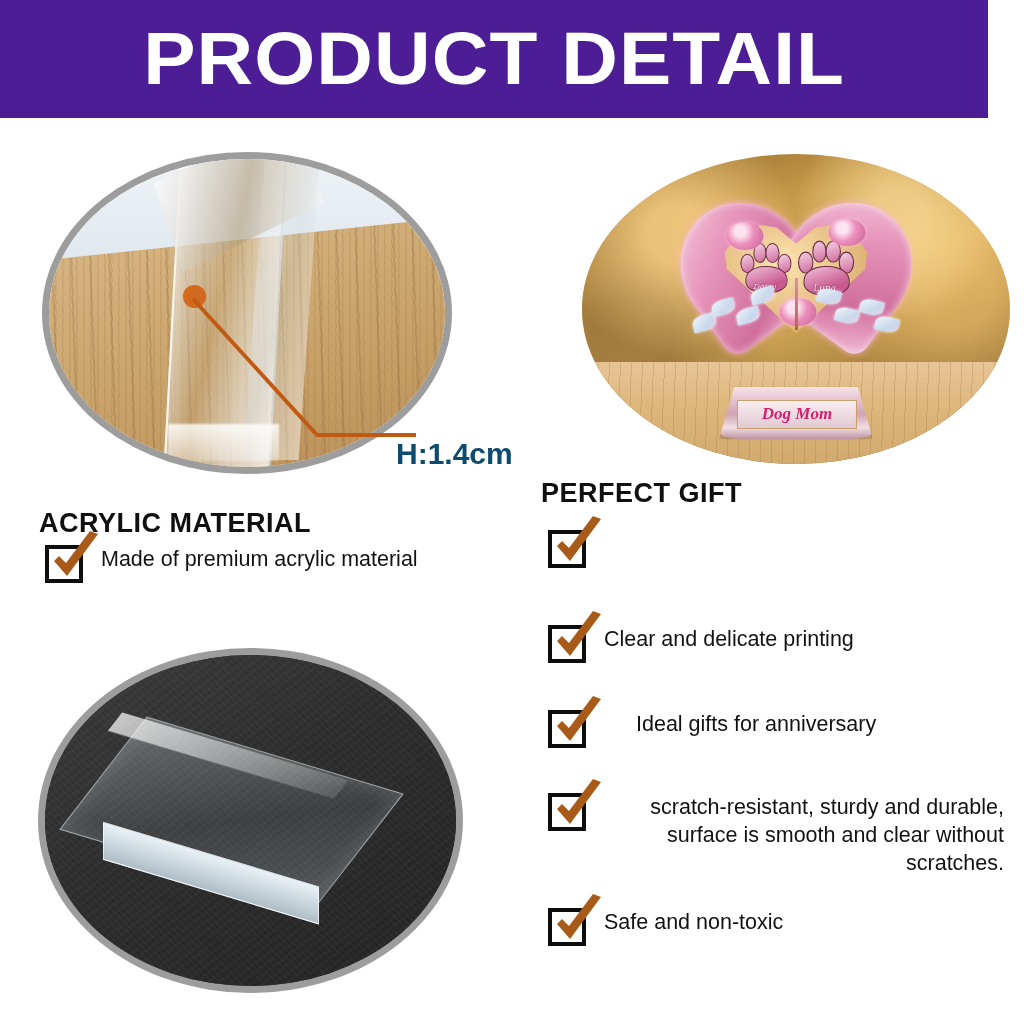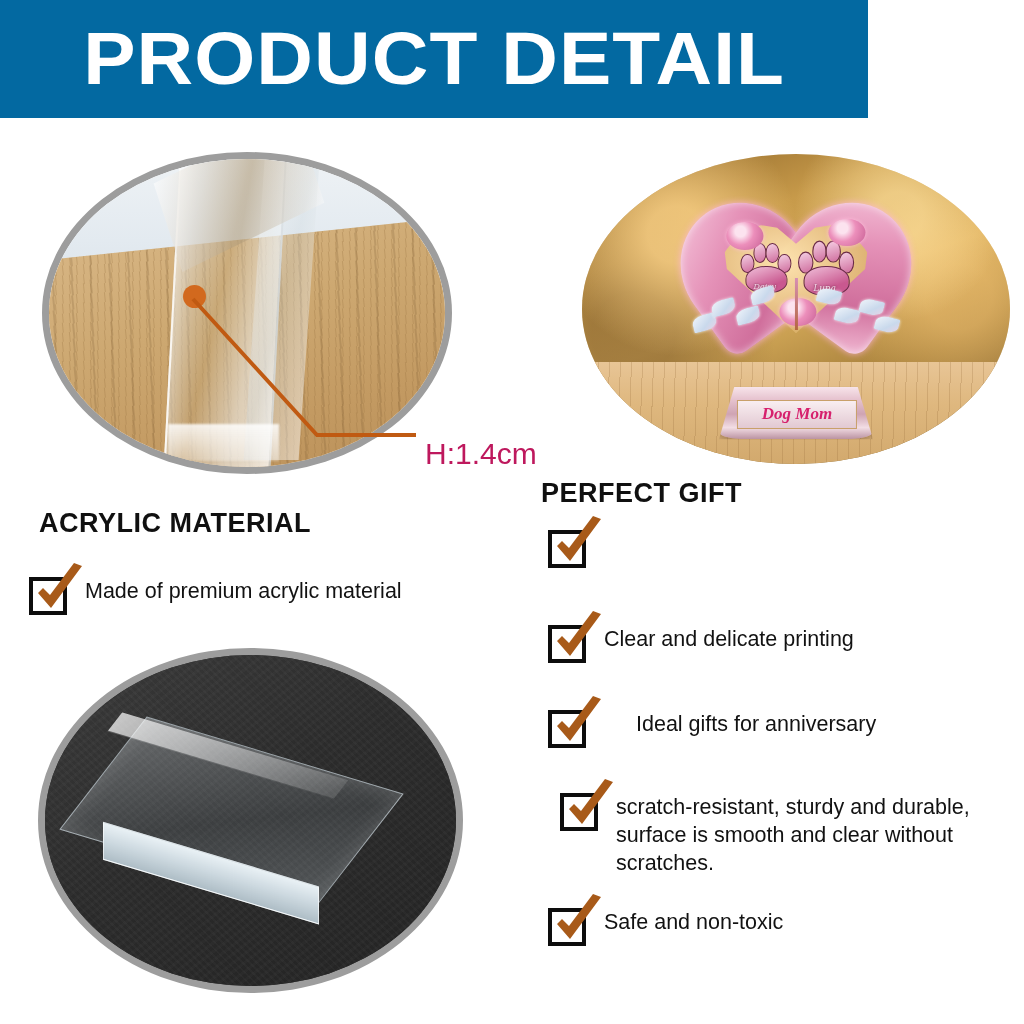--- a/index.html
+++ b/index.html
@@ -14,23 +14,23 @@
     overflow: hidden;
     font-family: "Liberation Sans", sans-serif;
     color: #111111;
   }
 
   
   .header-banner {
     position: absolute;
     left: 0;
     top: 0;
-    width: 868px;
+    width: 988px;
     height: 118px;
-    background: #0369a1;
+    background: #4c1d95;
     display: flex;
     align-items: center;
     justify-content: center;
   }
   .header-title {
     font-family: "Liberation Sans Narrow", "Liberation Sans", sans-serif;
     font-weight: 700;
     font-size: 74px;
     letter-spacing: 1px;
     color: #ffffff;
@@ -362,25 +362,24 @@
     left: 180px;
     top: 285px;
     width: 240px;
     height: 185px;
   }
   .callout-label {
     position: absolute;
     left: 396px;
     top: 437px;
     font-size: 30px;
-    font-weight: 400;
-    color: #be185d;
+    font-weight: 700;
+    color: #0c4a6e;
     letter-spacing: 0px;
     white-space: nowrap;
-    margin-left: 29px;
   }
 
   
   .section-heading {
     position: absolute;
     font-size: 27px;
     font-weight: 700;
     letter-spacing: 0.5px;
     color: #101010;
     white-space: nowrap;
@@ -411,25 +410,25 @@
     overflow: visible;
   }
   .check-text {
     margin-left: 18px;
     font-size: 21.5px;
     line-height: 28px;
     color: #121212;
     max-width: 400px;
   }
 
-  #row-acrylic-1 { left: 29px;  top: 545px; margin-top: 32px; }
+  #row-acrylic-1 { left: 45px;  top: 545px; }
   #row-gift-1    { left: 548px; top: 530px; }
   #row-gift-2    { left: 548px; top: 625px; justify-content: center; }
   #row-gift-3    { left: 548px; top: 710px; gap: 32px; }
-  #row-gift-4    { left: 560px; top: 793px; }
+  #row-gift-4    { left: 548px; top: 793px; text-align: right; }
   #row-gift-5    { left: 548px; top: 908px; }
 </style>
 </head>
 <body>
 
 <div class="header-banner">
   <div class="header-title">PRODUCT DETAIL</div>
 </div>
 
 <div class="oval oval-bordered" id="oval-acrylic-edge">

